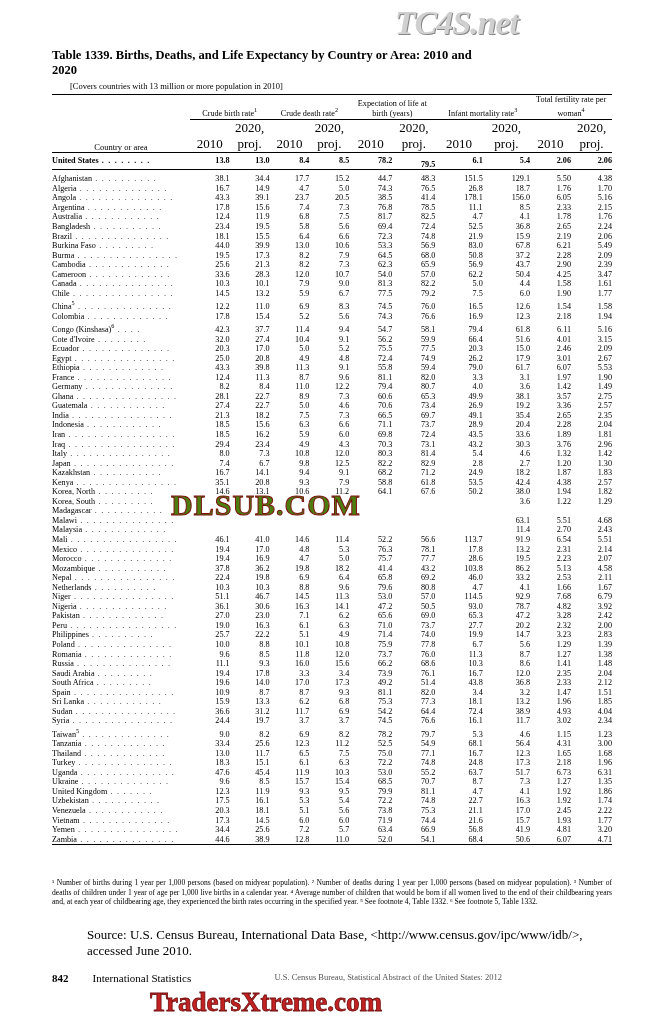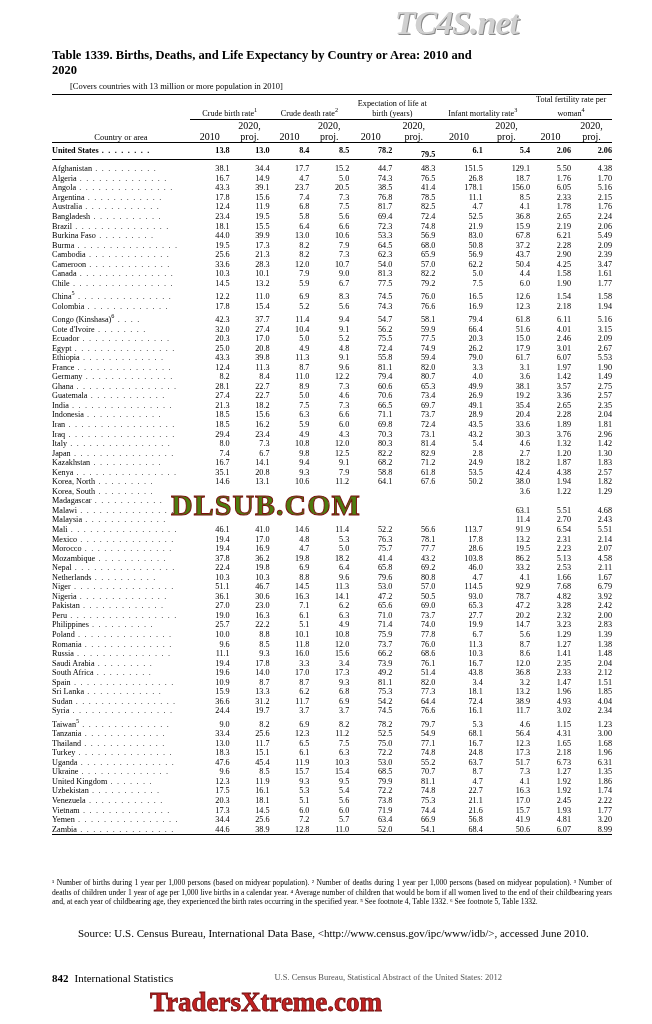--- a/index.html
+++ b/index.html
@@ -100,21 +100,21 @@
   .hdr-group {
     text-align: center;
     font-size: 8.2px;
     font-weight: normal;
     line-height: 10px;
     border-bottom: 1px solid #000;
     padding-bottom: 1px;
   }
   .hdr-sub {
     text-align: center;
-    font-size: 10px;
+    font-size: 13px;
     font-weight: normal;
     padding-bottom: 1px;
     margin-top: 13px;
   }
   .hdr-country {
     text-align: center;
     font-size: 8.5px;
     font-weight: normal;
     vertical-align: bottom;
     padding-bottom: 2px;
@@ -146,33 +146,33 @@
     position: absolute;
     left: 52px;
     top: 878px;
     width: 560px;
     font-size: 7.6px;
     line-height: 9.6px;
     text-align: justify;
   }
   .source {
     position: absolute;
-    left: 78px;
+    left: 87px;
     top: 927px;
     width: 540px;
-    font-size: 11px;
+    font-size: 13px;
     font-family: Liberation Serif, serif;
   }
   .pagefoot {
     position: absolute;
     left: 52px;
     bottom: 40px;
     font-size: 11px;
   }
-  .pagefoot .pgnum { font-weight: bold; margin-right: 6px; }
+  .pagefoot .pgnum { font-weight: bold; margin-right: 24px; }
   .docfoot {
     position: absolute;
     right: 30px;
     bottom: 42px;
     font-size: 8.5px;
     color: #555;
   }
   sup { font-size: 6.2px; vertical-align: super; }
 </style>
 </head>
@@ -1137,21 +1137,21 @@
             <td class="name">Zambia<span class="dots"> . . . . . . . . . . . . . . .</span></td>
             <td class="num">44.6</td>
             <td class="num">38.9</td>
             <td class="num">12.8</td>
             <td class="num">11.0</td>
             <td class="num">52.0</td>
             <td class="num">54.1</td>
             <td class="num">68.4</td>
             <td class="num">50.6</td>
             <td class="num">6.07</td>
-            <td class="num">8.99</td>
+            <td class="num">4.71</td>
           </tr>
           <tr>
             <td colspan="11" style="border-top: 1px solid rgb(0, 0, 0); height: 2px;"></td>
           </tr>
         </tbody>
     </table>
   </div>
 
   <div class="wm-mid">DLSUB.COM</div>
 

